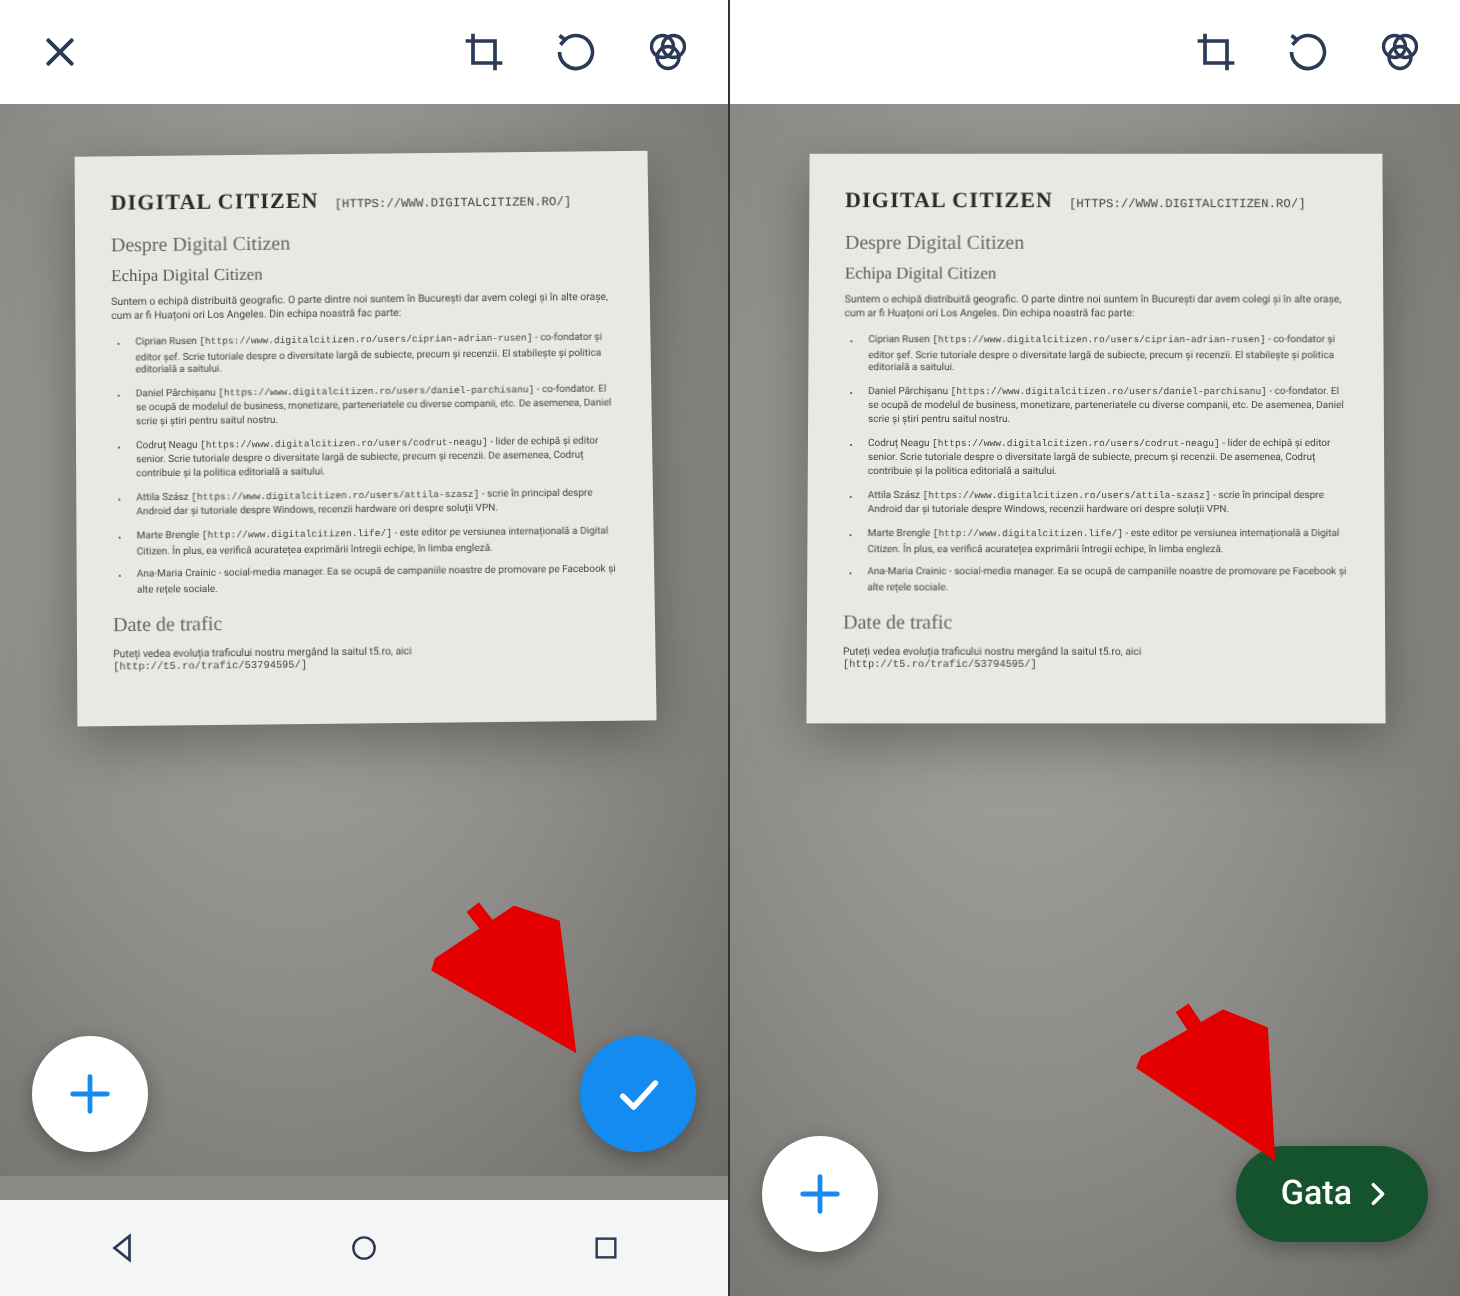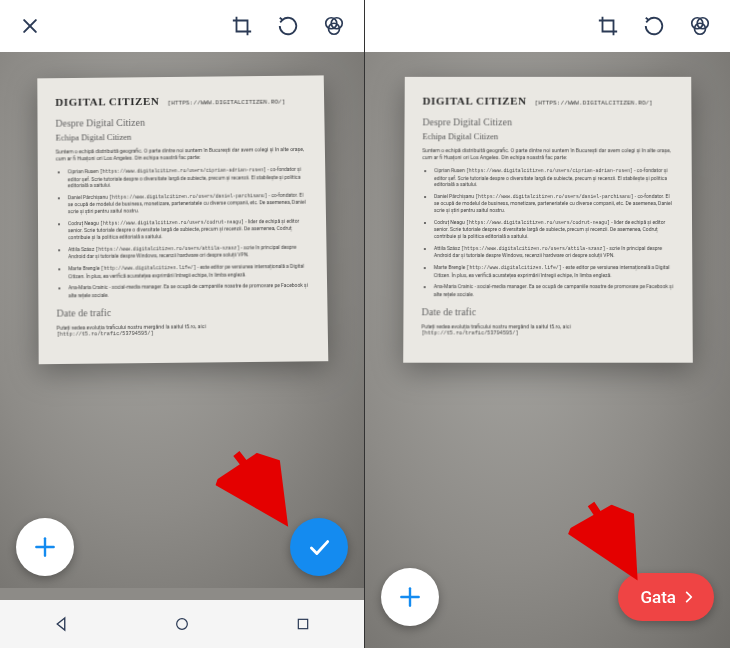--- a/index.html
+++ b/index.html
@@ -70,21 +70,21 @@
     .circlebtn {
       width: 58px; height: 58px; border-radius: 50%;
       display: flex; align-items: center; justify-content: center;
       box-shadow: 0 3px 10px rgba(0,0,0,.3);
     }
     .circlebtn.white { background: #fff; color: #148bf0; }
     .circlebtn.blue  { background: #148bf0; color: #fff; }
     .pillbtn {
       height: 48px; padding: 0 18px 0 22px;
       border-radius: 26px;
-      background: #ef4444; color: #fff;
+      background: #14532d; color: #fff;
       display: flex; align-items: center; gap: 6px;
       font-size: 17px; font-weight: 500;
       box-shadow: 0 3px 10px rgba(0,0,0,.3);
     }
     .navbar {
       position: absolute;
       left: 0; right: 0; bottom: 0; height: 48px;
       background: #f5f5f5;
       display: flex; justify-content: space-around; align-items: center;
       color: #9a9a9a;

